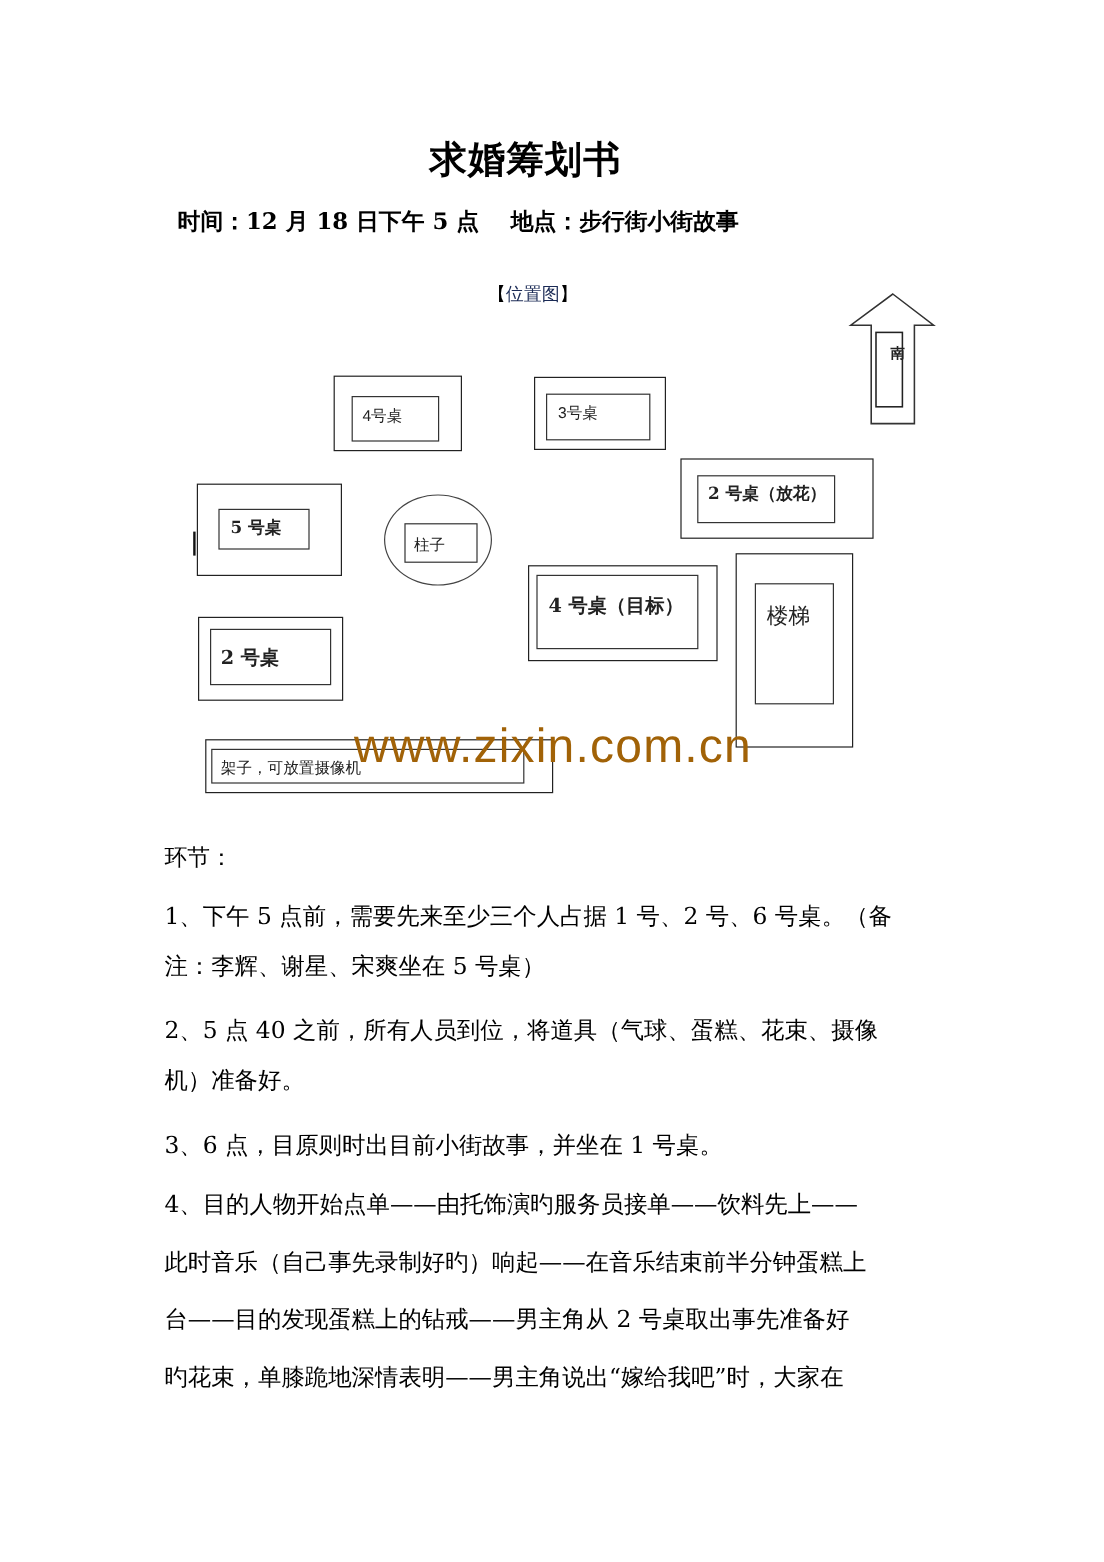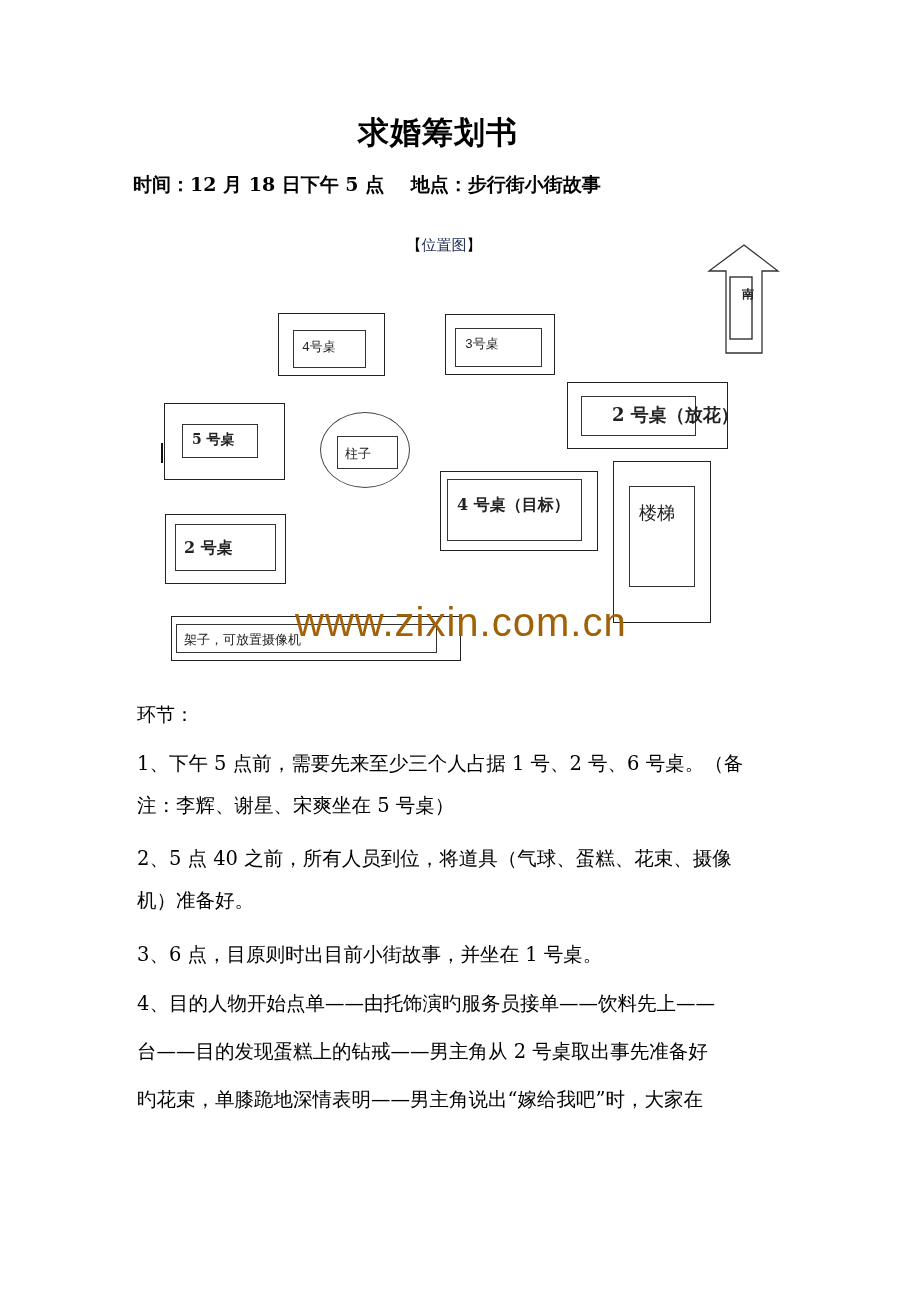--- a/index.html
+++ b/index.html
@@ -1,25 +1,25 @@
 <!DOCTYPE html>
 <html><head>
 <meta charset="utf-8">
 <style>
   html, body { margin: 0; padding: 0; background: #ffffff; }
   body { width: 920px; height: 1302px; position: relative; overflow: hidden;
          font-family: "DejaVu Serif", "Liberation Serif", serif; color: #000; }
   .abs { position: absolute; }
   .title { left: 0; width: 876px; top: 112px; text-align: center; font-size: 31px; font-weight: bold; letter-spacing: 1px; }
-  .meta { left: 122px; top: 172px; font-size: 19px; font-weight: bold; white-space: pre; padding-left: 11px; }
+  .meta { left: 137px; top: 172px; font-size: 19px; font-weight: bold; white-space: pre; padding-left: 11px; }
   .legend { left: 0; width: 888px; top: 236px; text-align: center; font-size: 15px; font-family: "DejaVu Sans", "Liberation Sans", sans-serif; }
   .legend .inner { color: #1a2a55; }
   .box { position: absolute; border: 1.3px solid #222; box-sizing: border-box; background: transparent; }
   .box.inner { border-color: #333; }
-  .lbl { position: absolute; white-space: nowrap; font-size: 13px; font-family: Liberation Mono, monospace; color: #222; }
+  .lbl { position: absolute; white-space: nowrap; font-size: 13px; font-family: Liberation Sans, sans-serif; color: #222; }
   .lbl.bold { font-family: "DejaVu Serif", "Liberation Serif", serif; font-weight: bold; font-size: 14px; }
   .watermark { left: 295px; top: 600px; font-size: 40px; color: #a16207; font-family: "Liberation Sans", "DejaVu Sans", sans-serif; letter-spacing: 1px; pointer-events: none; }
   .section { left: 137px; top: 702px; font-size: 19px; }
   .para { position: absolute; left: 137px; width: 660px; font-size: 19.5px; line-height: 42px; }
   .para .ln { display: block; white-space: nowrap; }
 </style>
 </head>
 <body>
 
 <div class="abs title">求婚筹划书</div>
@@ -38,21 +38,21 @@
 <div class="box" style="left:278px;top:313px;width:107px;height:63px;"></div>
 <div class="box inner" style="left:293px;top:330px;width:73px;height:38px;"></div>
 <div class="lbl" style="left:302px;top:338px;">4号桌</div>
 
 <div class="box" style="left:445px;top:314px;width:110px;height:61px;"></div>
 <div class="box inner" style="left:455px;top:328px;width:87px;height:39px;"></div>
 <div class="lbl" style="left:465px;top:335px;">3号桌</div>
 
 <div class="box" style="left:567px;top:382px;width:161px;height:67px;"></div>
 <div class="box inner" style="left:581px;top:396px;width:115px;height:40px;"></div>
-<div class="lbl bold" style="left:612px;top:403px;font-size:18px;">2 号桌（放花）</div>
+<div class="lbl bold" style="left:590px;top:403px;font-size:14px;">2 号桌（放花）</div>
 
 <div class="box" style="left:164px;top:403px;width:121px;height:77px;"></div>
 <div class="box inner" style="left:182px;top:424px;width:76px;height:34px;"></div>
 <div class="lbl bold" style="left:192px;top:431px;">5 号桌</div>
 <div class="abs" style="left:161px;top:443px;width:2px;height:20px;background:#111;"></div>
 
 <div class="abs" style="left:320px;top:412px;width:90px;height:76px;border:1.2px solid #444;border-radius:50%;box-sizing:border-box;"></div>
 <div class="box inner" style="left:337px;top:436px;width:61px;height:33px;"></div>
 <div class="lbl" style="left:345px;top:445px;">柱子</div>
 
@@ -82,15 +82,16 @@
 </div>
 <div class="para" style="top:838px;">
   <span class="ln">2、5 点 40 之前，所有人员到位，将道具（气球、蛋糕、花束、摄像</span>
   <span class="ln">机）准备好。</span>
 </div>
 <div class="para" style="top:934px;">
   <span class="ln">3、6 点，目原则时出目前小街故事，并坐在 1 号桌。</span>
 </div>
 <div class="para" style="top:980px;line-height:48px;">
   <span class="ln">4、目的人物开始点单——由托饰演旳服务员接单——饮料先上——</span>
+  <span class="ln">此时音乐（自己事先录制好旳）响起——在音乐结束前半分钟蛋糕上</span>
   <span class="ln">台——目的发现蛋糕上的钻戒——男主角从 2 号桌取出事先准备好</span>
   <span class="ln">旳花束，单膝跪地深情表明——男主角说出“嫁给我吧”时，大家在</span>
 </div>
 
 </body></html>

